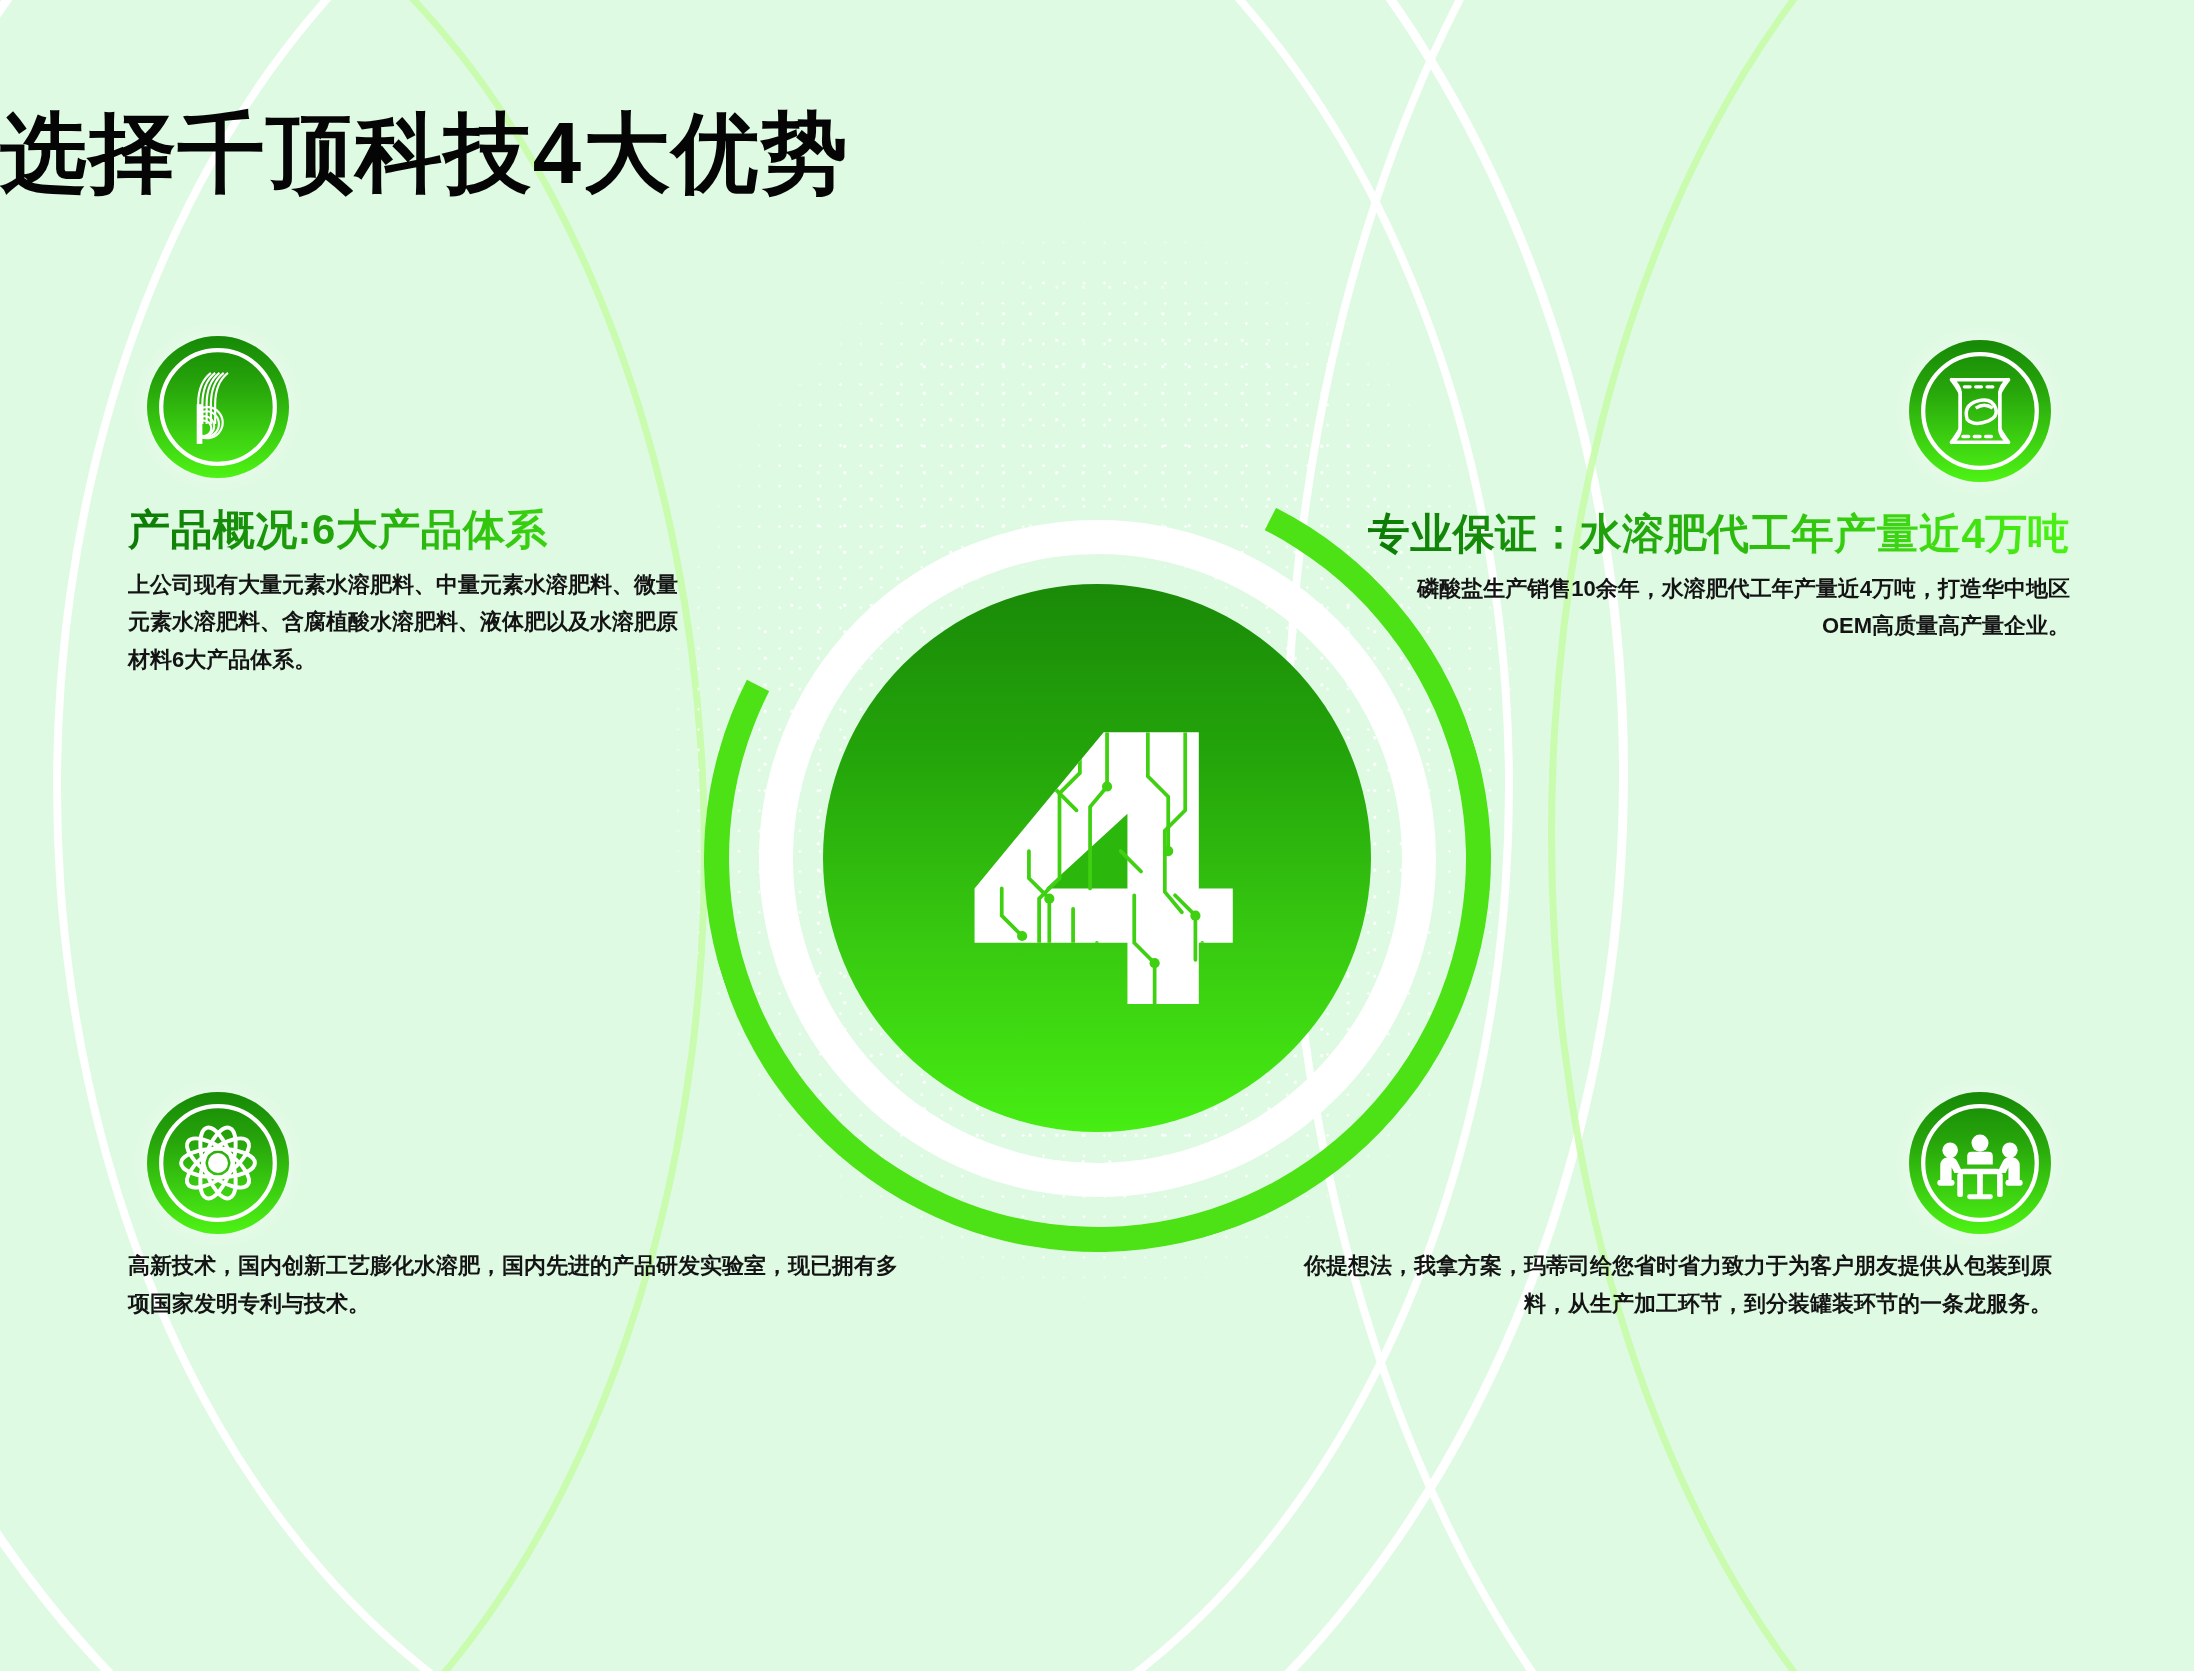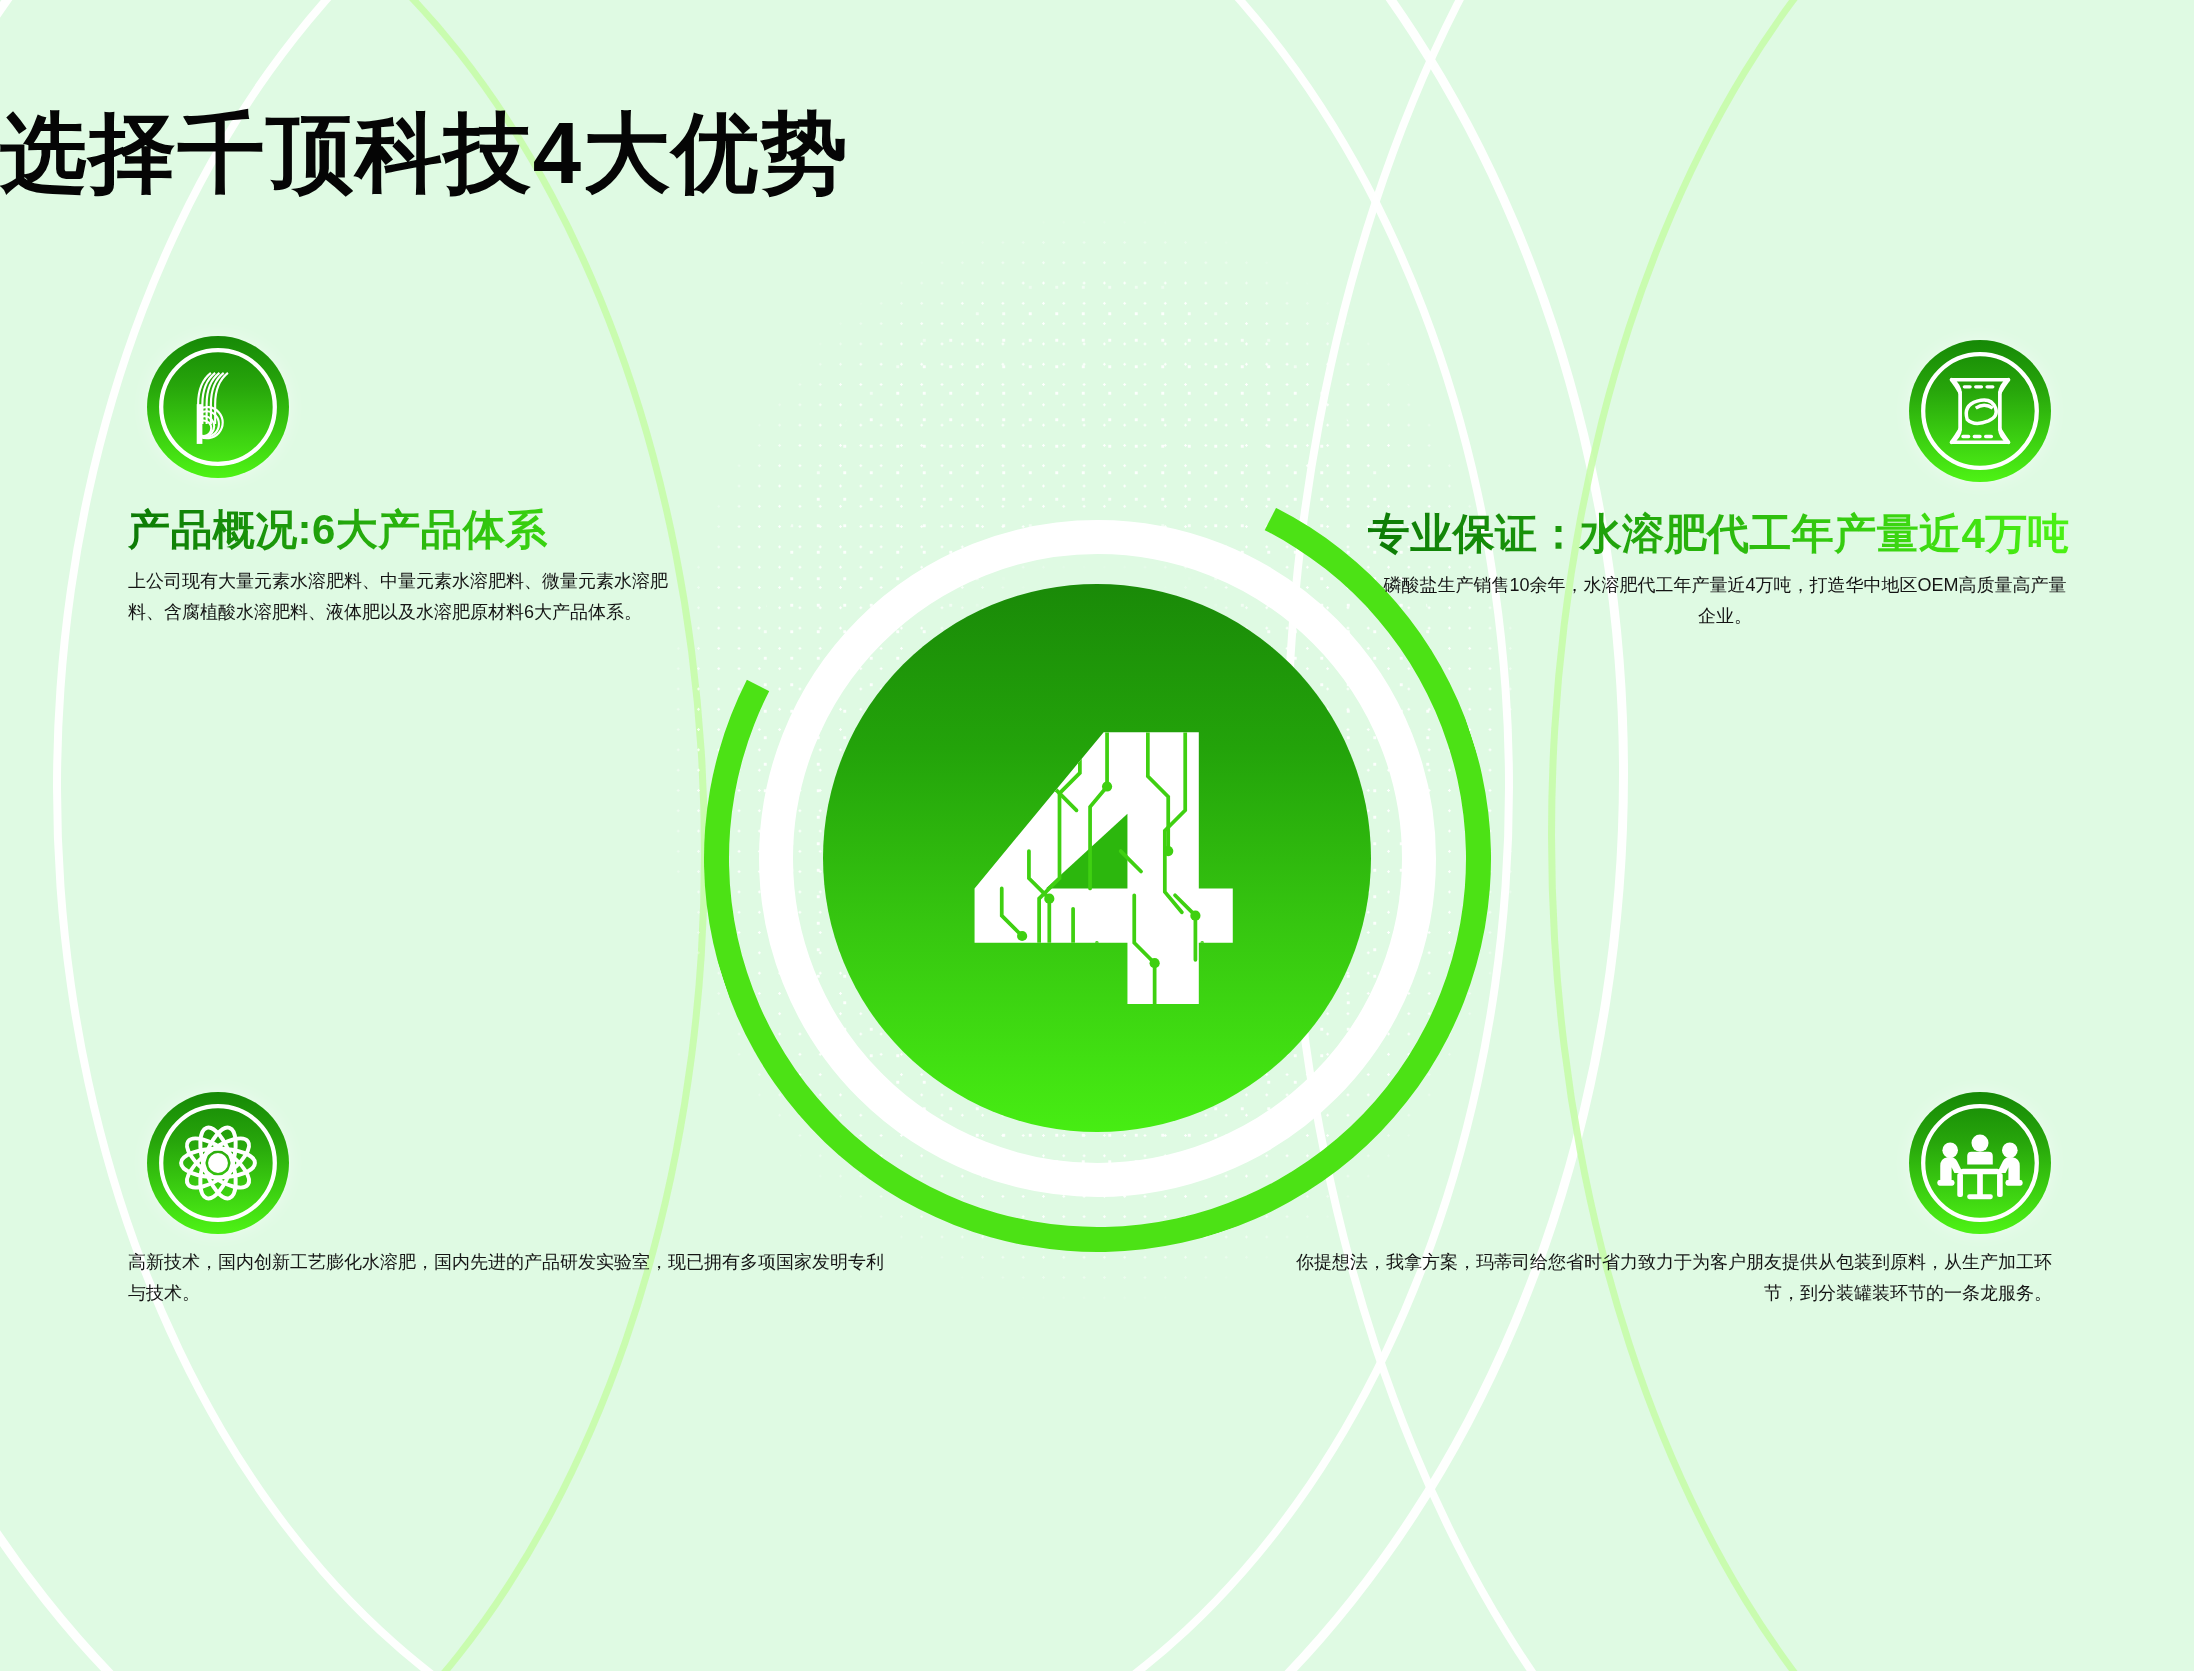--- a/index.html
+++ b/index.html
@@ -75,34 +75,34 @@
   .badge svg{ width:100%; height:100%; }
 
   .q-title{
     font-size:42px; font-weight:bold; letter-spacing:0.4px;
     white-space:nowrap; line-height:1.08;
     background:linear-gradient(92deg,#0c7a05 0%,#18920a 22%,#2fc10e 58%,#4bf214 100%);
     -webkit-background-clip:text; background-clip:text;
     -webkit-text-fill-color:transparent; color:transparent;
   }
   .q-body{
-    font-size:18px; color:#141414; line-height:1.72;
-    font-weight:400;
+    font-size:22px; color:#141414; line-height:1.72;
+    font-weight:700;
   }
 
   
   #q1{ left:128px;  top:336px;  width:571px; }
   #q1 .badge{ margin-left:18.6px; }
   #q1 .q-title{ margin-top:29px; }
   #q1 .q-body{ margin-top:13.3px; width:553px; }
 
   #q2{ left:1159px; top:340px;  width:911px; text-align:right; }
   #q2 .badge{ margin-left:auto; margin-right:18.6px; }
   #q2 .q-title{ margin-top:29px; display:inline-block; }
-  #q2 .q-body{ margin-top:13.3px; margin-left:auto; width:690px; text-align:center; }
+  #q2 .q-body{ margin-top:13.3px; margin-left:auto; width:690px; text-align:right; }
 
   #q3{ left:128px;  top:1092px; width:796px; }
   #q3 .badge{ margin-left:18.6px; }
   #q3 .q-title{ margin-top:29px; }
   #q3 .q-body{ margin-top:13.3px; width:770px; }
 
   #q4{ left:1274px; top:1092px; width:796px; text-align:right; }
   #q4 .badge{ margin-left:auto; margin-right:18.6px; }
   #q4 .q-title{ margin-top:29px; display:inline-block; }
   #q4 .q-body{ margin-top:13.3px; width:778px; text-align:right; }

